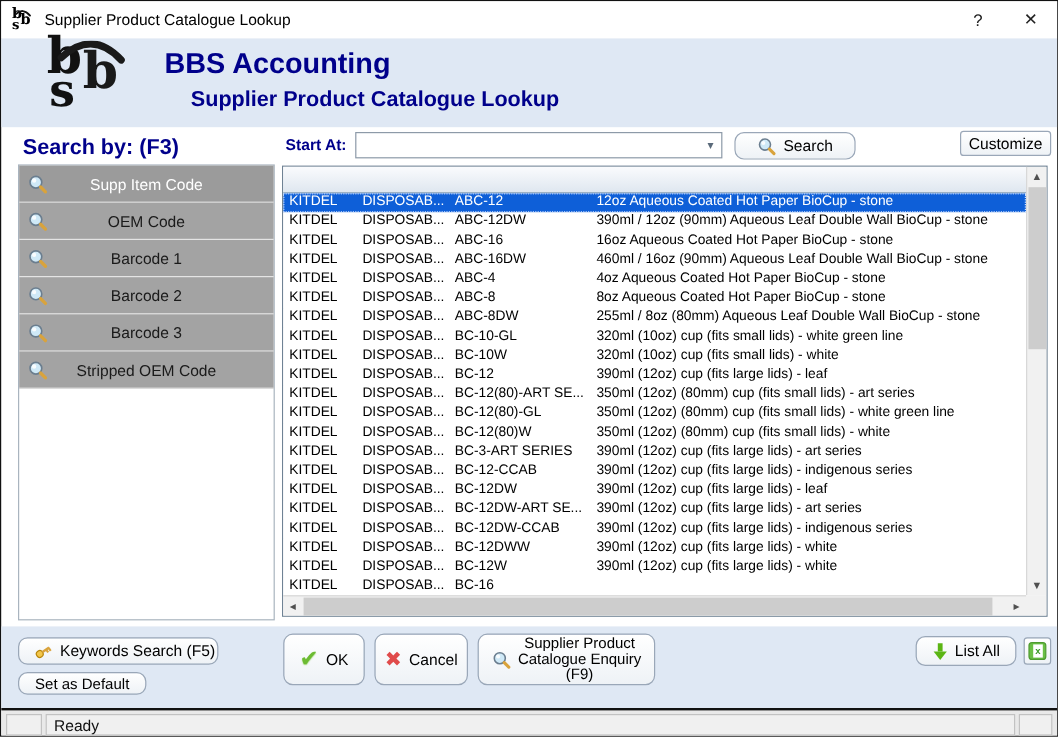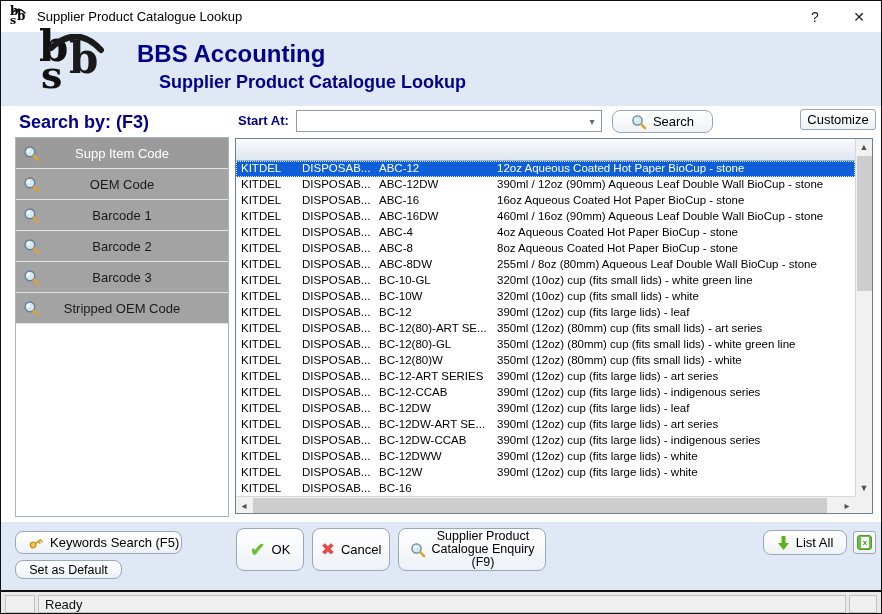--- a/index.html
+++ b/index.html
@@ -325,21 +325,21 @@
   <div class="trow">
     <div class="tcell c0">KITDEL</div>
     <div class="tcell c1">DISPOSAB...</div>
     <div class="tcell c2">BC-12(80)W</div>
     <div class="tcell c3">350ml (12oz) (80mm) cup (fits small lids) - white</div>
   </div>
 
   <div class="trow">
     <div class="tcell c0">KITDEL</div>
     <div class="tcell c1">DISPOSAB...</div>
-    <div class="tcell c2">BC-12-ART SERIES</div>
+    <div class="tcell c2">BC-3-ART SERIES</div>
     <div class="tcell c3">390ml (12oz) cup (fits large lids) - art series</div>
   </div>
 
   <div class="trow">
     <div class="tcell c0">KITDEL</div>
     <div class="tcell c1">DISPOSAB...</div>
     <div class="tcell c2">BC-12-CCAB</div>
     <div class="tcell c3">390ml (12oz) cup (fits large lids) - indigenous series</div>
   </div>
 

